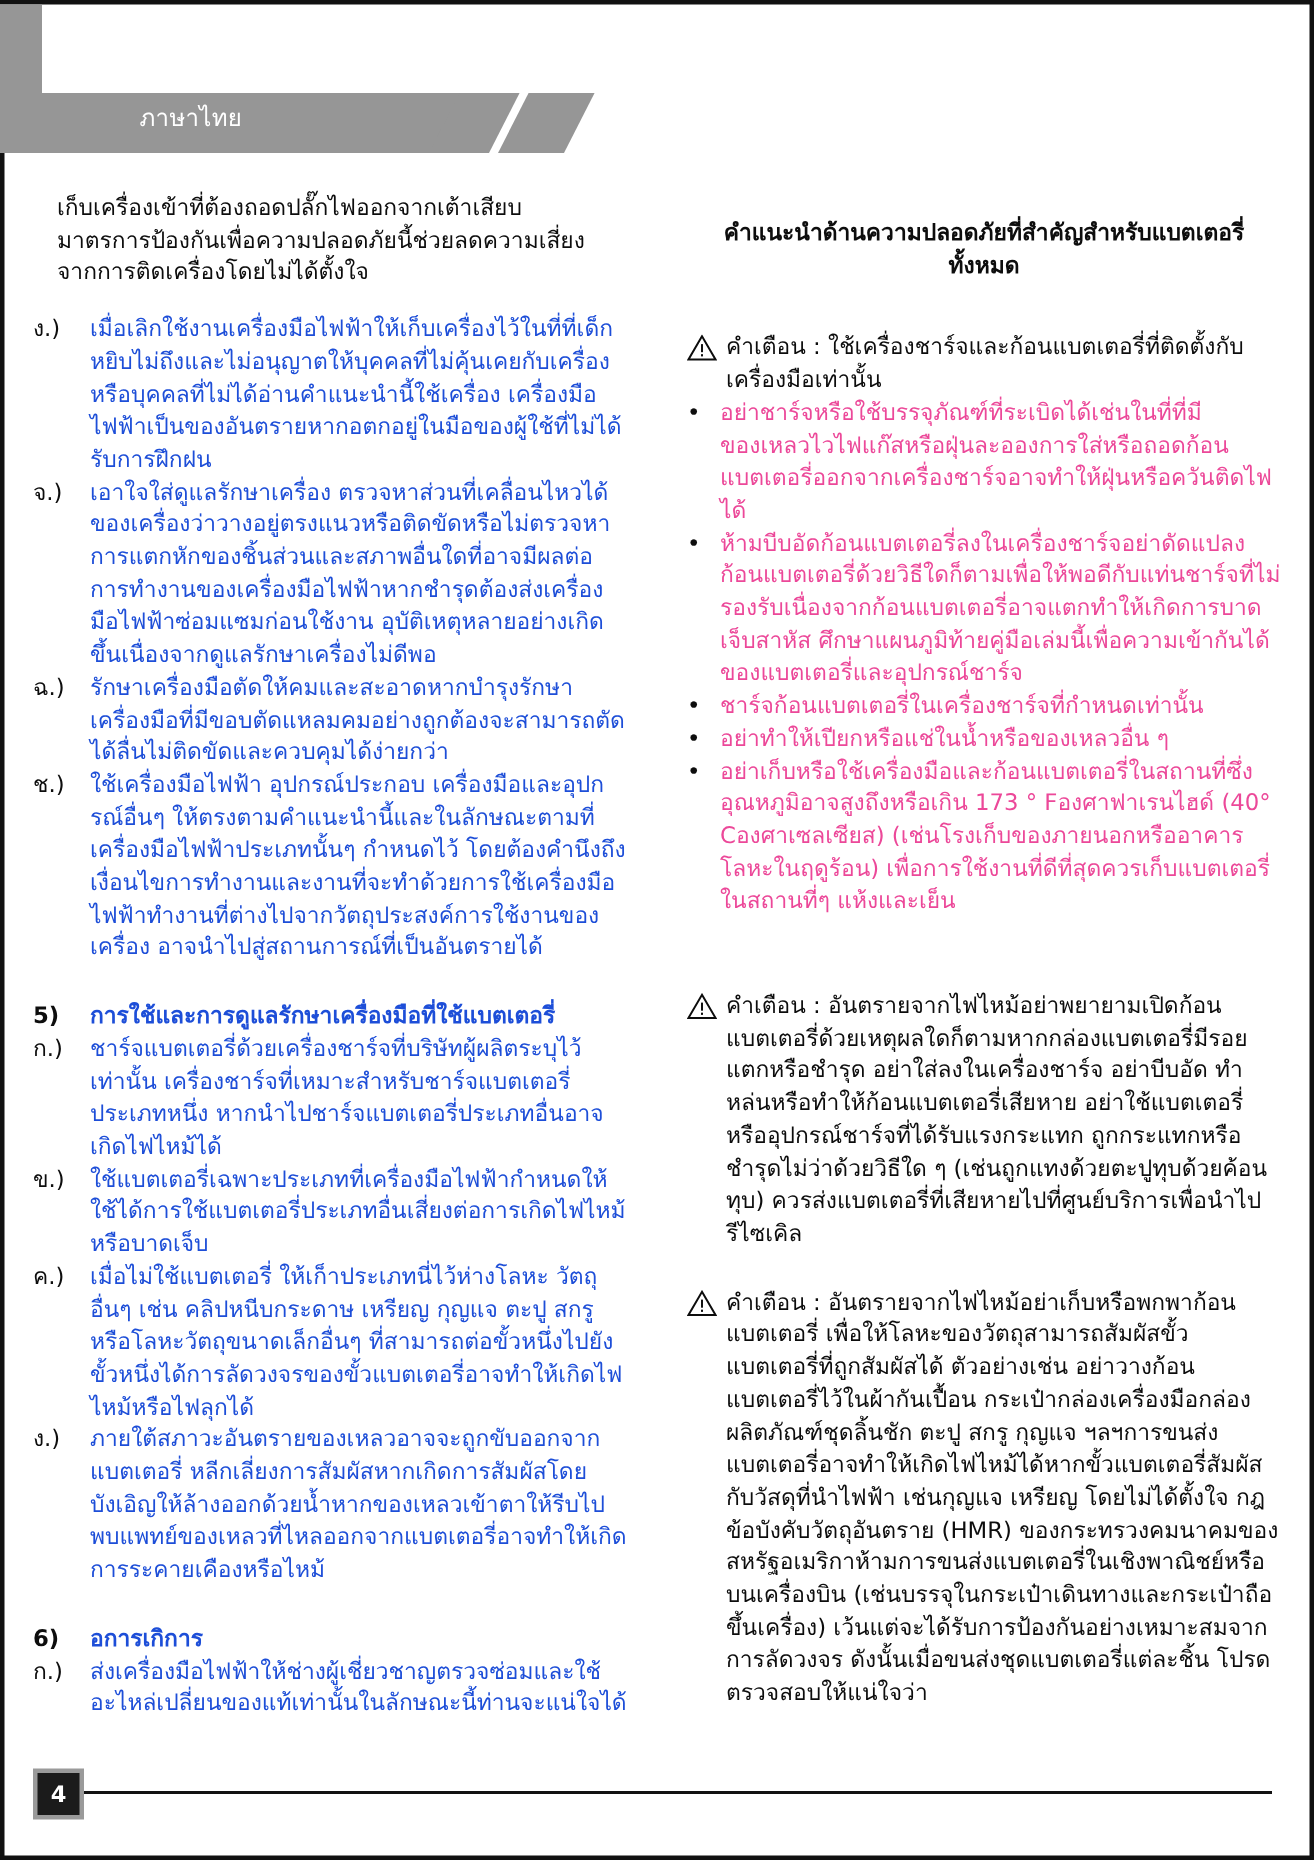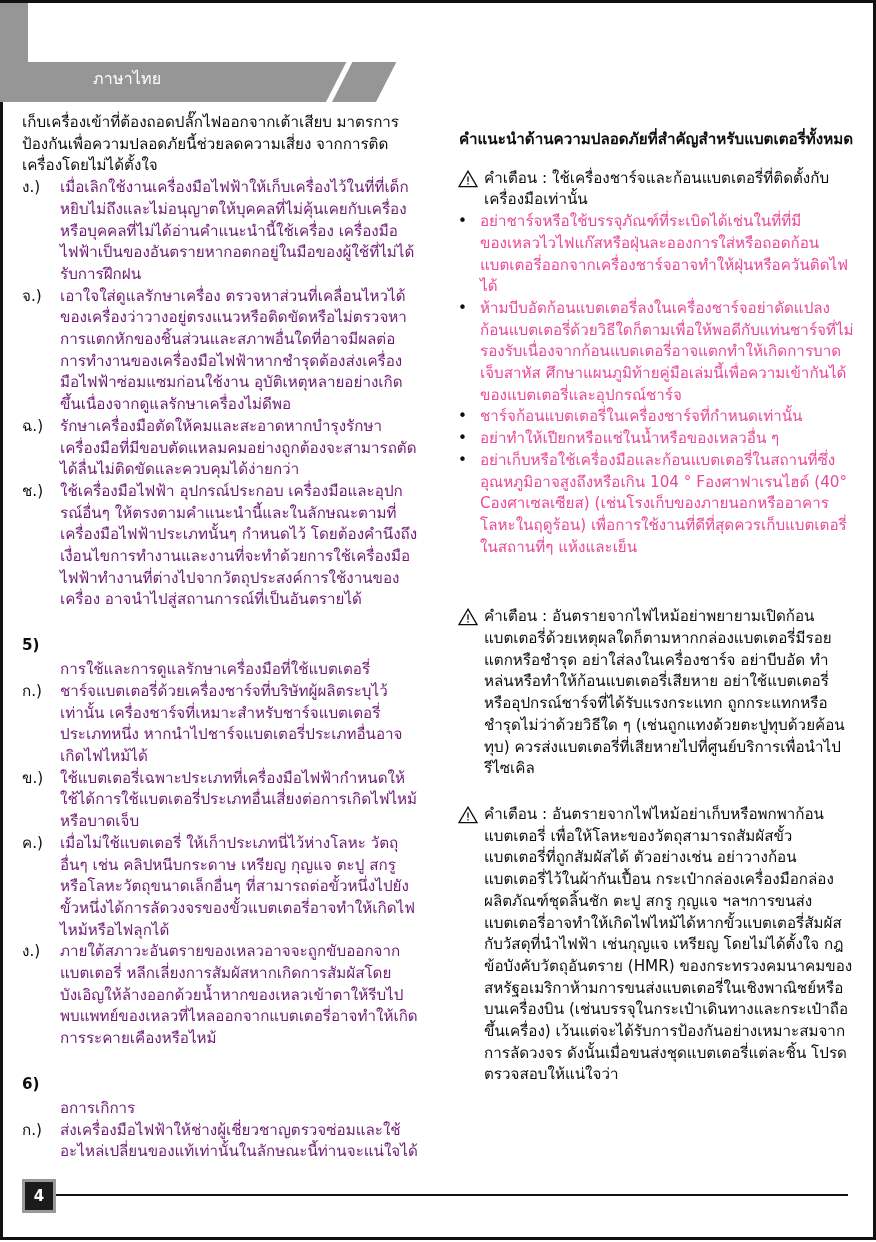--- a/index.html
+++ b/index.html
@@ -100,21 +100,21 @@
     top: 0;
     width: 396px;
   }
   .col-left  { left: 22px; }
   .col-right { left: 458px; }
 
   .para {
     font-size: 15.2px;
     line-height: 21.7px;
     color: #0d0d0d;
-    margin: 0;
+    margin: 16px;
     text-align: left;
     word-spacing: -0.2px;
   }
   .para.bold { font-weight: bold; text-align: center; }
 
   
   .row {
     display: flex;
     align-items: flex-start;
     margin: 0;
@@ -124,23 +124,23 @@
     font-size: 15.2px;
     line-height: 21.7px;
     color: #0d0d0d;
     white-space: nowrap;
   }
   .row .marker.bold { font-weight: bold; }
   .row .body {
     flex: 1 1 auto;
     font-size: 15.2px;
     line-height: 21.7px;
-    color: #701a75;
-  }
-  .row .body.bold { font-weight: normal; margin-top: 24px; }
+    color: #1d4ed8;
+  }
+  .row .body.bold { font-weight: bold; }
 
   
   .brow { display: flex; align-items: flex-start; }
   .brow .bdot {
     flex: 0 0 22px;
     font-size: 15.2px;
     line-height: 21.7px;
     color: #0d0d0d;
   }
   .brow .btext {
@@ -321,21 +321,21 @@
         <div class="btext">ชาร์จก้อนแบตเตอรี่ในเครื่องชาร์จที่กำหนดเท่านั้น</div>
       </div>
 
       <div class="brow">
         <div class="bdot">•</div>
         <div class="btext">อย่าทำให้เปียกหรือแช่ในน้ำหรือของเหลวอื่น ๆ</div>
       </div>
 
       <div class="brow">
         <div class="bdot">•</div>
-        <div class="btext">อย่าเก็บหรือใช้เครื่องมือและก้อนแบตเตอรี่ในสถานที่ซึ่งอุณหภูมิอาจสูงถึงหรือเกิน 104 ° Fองศาฟาเรนไฮด์ (40° Cองศาเซลเซียส) (เช่นโรงเก็บของภายนอกหรืออาคารโลหะในฤดูร้อน) เพื่อการใช้งานที่ดีที่สุดควรเก็บแบตเตอรี่ในสถานที่ๆ แห้งและเย็น</div>
+        <div class="btext">อย่าเก็บหรือใช้เครื่องมือและก้อนแบตเตอรี่ในสถานที่ซึ่งอุณหภูมิอาจสูงถึงหรือเกิน 173 ° Fองศาฟาเรนไฮด์ (40° Cองศาเซลเซียส) (เช่นโรงเก็บของภายนอกหรืออาคารโลหะในฤดูร้อน) เพื่อการใช้งานที่ดีที่สุดควรเก็บแบตเตอรี่ในสถานที่ๆ แห้งและเย็น</div>
       </div>
 
       <div class="gap-l"></div>
 
 
       <div class="gap-l"></div>
 
       <div class="warn warn-head">
         <div class="warn-tri">
           <svg width="20" height="18" viewBox="0 0 20 18" aria-hidden="true">

